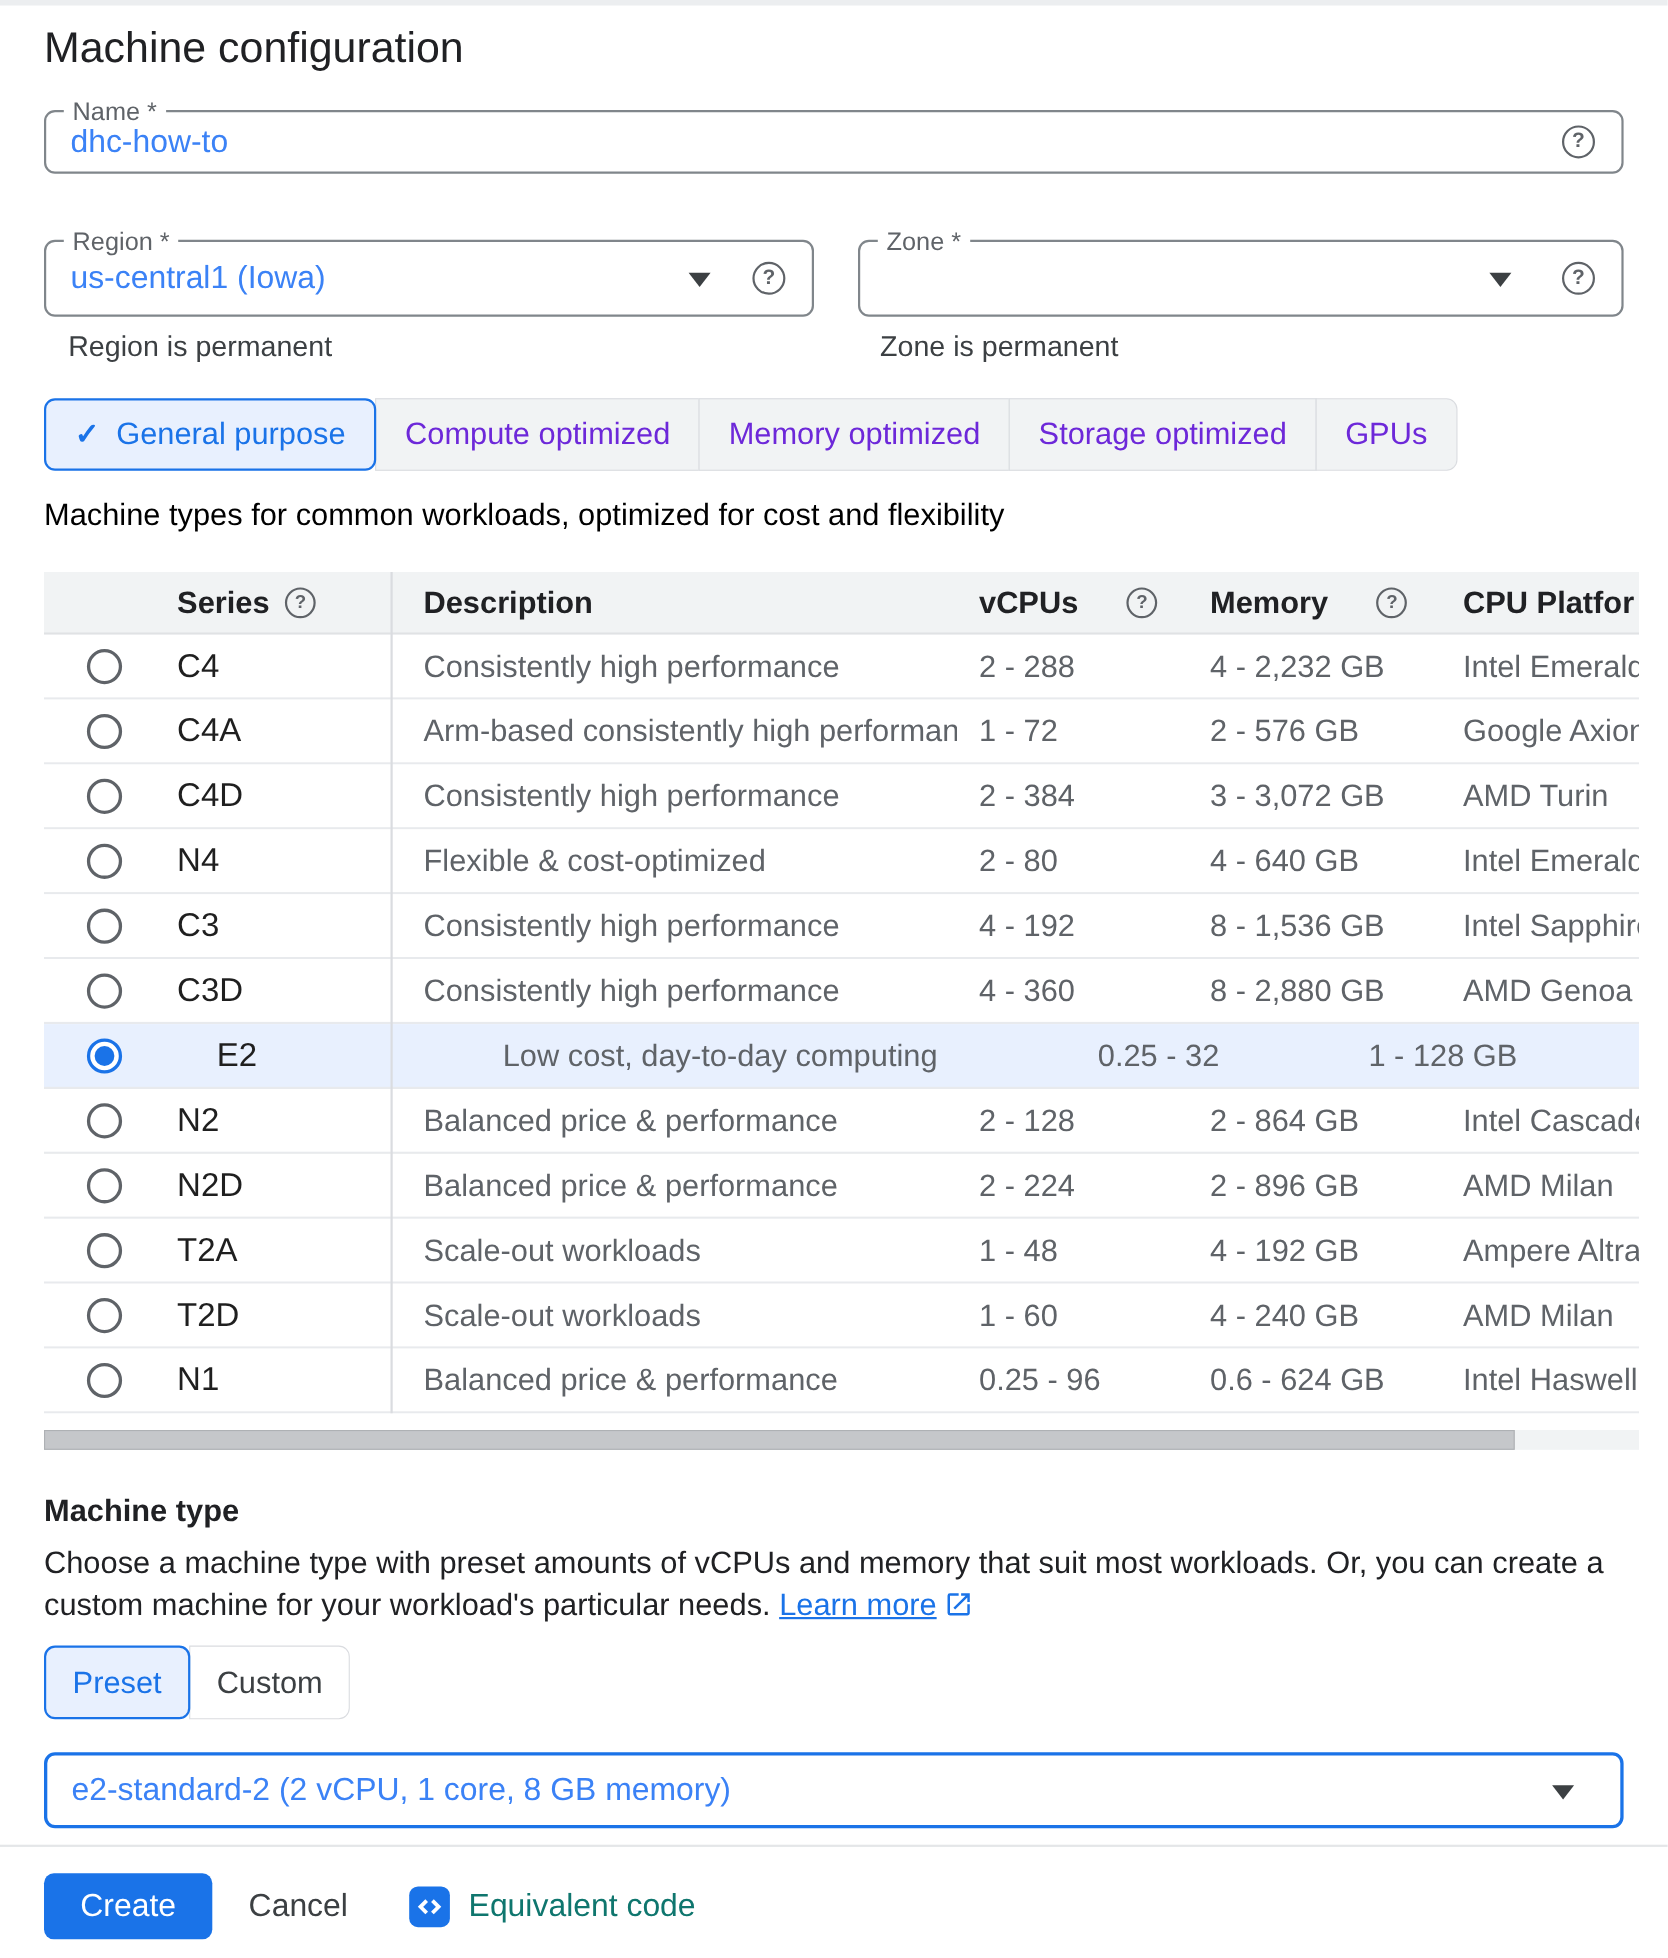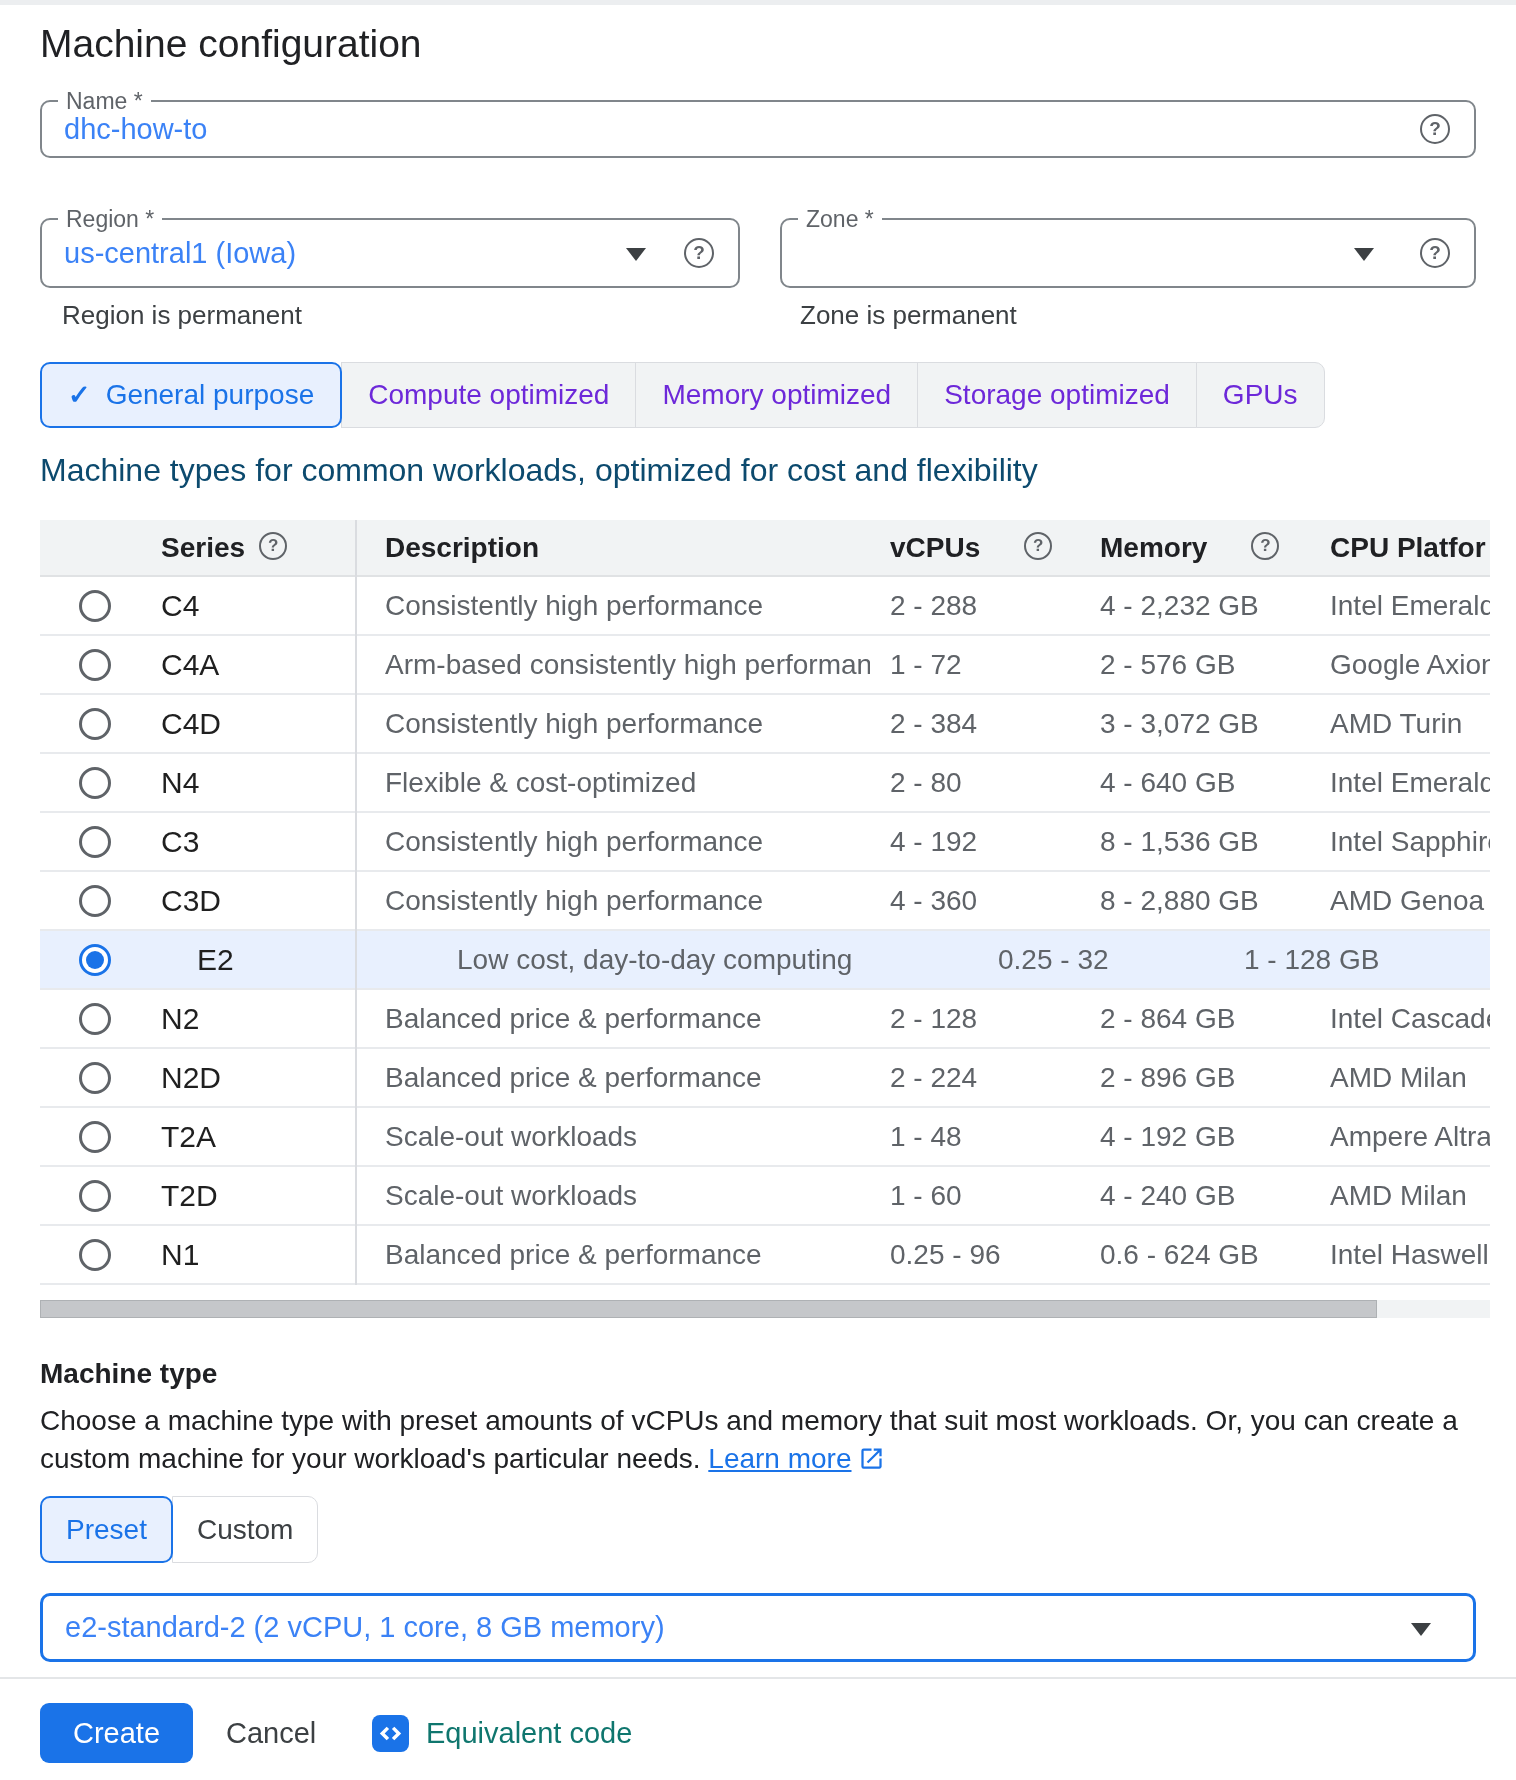--- a/index.html
+++ b/index.html
@@ -32,28 +32,28 @@
   
   .tabs { position:absolute; top:362px; left:40px; height:66px; display:flex; }
   .tab { height:66px; display:flex; align-items:center; gap:15px; padding:0 26px; font-size:28px; color:#6d28d9;
     background:#f1f3f4; border:1px solid #dadce0; margin-left:-1px; box-sizing:border-box; cursor:pointer; white-space:nowrap; }
   .tab:first-child { border-radius:10px 0 0 10px; margin-left:0; }
   .tab:last-child  { border-radius:0 10px 10px 0; }
   .tab.selected { background:#e8f0fe; border:2px solid #1a73e8; color:#1a73e8; border-radius:10px; z-index:2; }
   .tab .check { display:none; font-size:27px; font-weight:700; }
   .tab.selected .check { display:inline; }
 
-  .table-caption { position:absolute; top:452px; left:40px; font-size:32px; color:#0c4a6e; }
+  .table-caption { position:absolute; top:452px; left:40px; font-size:28px; color:#000000; }
 
   
   .stable { position:absolute; top:520px; left:40px; width:1450px; overflow:hidden; background:#fff; }
   .stable .coldiv { content:''; position:absolute; left:315px; top:0; height:100%; width:2px; background:#dadce0; z-index:3; }
   .thead, .trow { display:grid; grid-template-columns:80px 235px 515px 210px 230px 180px; align-items:center; box-sizing:border-box; }
   .thead { height:57px; background:#f1f3f4; border-bottom:2px solid #e0e2e4; }
-  .hcell { display:flex; align-items:flex-start; gap:14px; font-size:28px; font-weight:700; color:#202124; white-space:nowrap; overflow:hidden; }
+  .hcell { display:flex; align-items:center; gap:14px; font-size:28px; font-weight:700; color:#202124; white-space:nowrap; overflow:hidden; }
   .hcell.h-series { padding-left:41px; }
   .hcell.h-desc   { padding-left:30px; }
   .hcell.h-num    { padding-left:20px;gap:44px; }
   .help-sm { width:28px; height:28px; box-sizing:border-box; border:2px solid #5f6368; border-radius:50%;
     display:flex; align-items:center; justify-content:center; font-size:17px; font-weight:700; color:#5f6368; flex:0 0 auto; cursor:pointer; }
   .trow { height:59px; border-bottom:2px solid #e8eaed; background:#fff; cursor:pointer; }
   .trow.selected { background:#e8f0fe;gap:36px; }
   .cell { font-size:28px; color:#5f6368; white-space:nowrap; overflow:hidden; }
   .cell.series { font-size:30px; color:#1f1f1f; padding-left:41px; }
   .cell.desc { padding-left:30px; }

